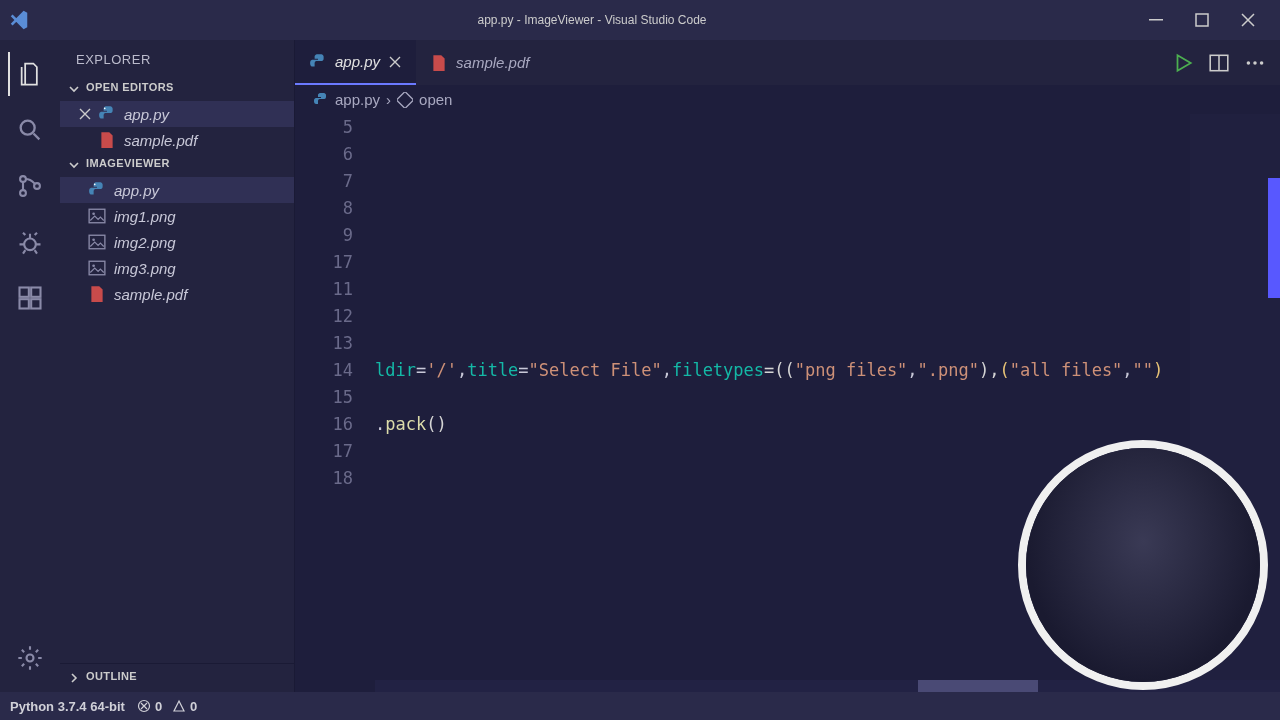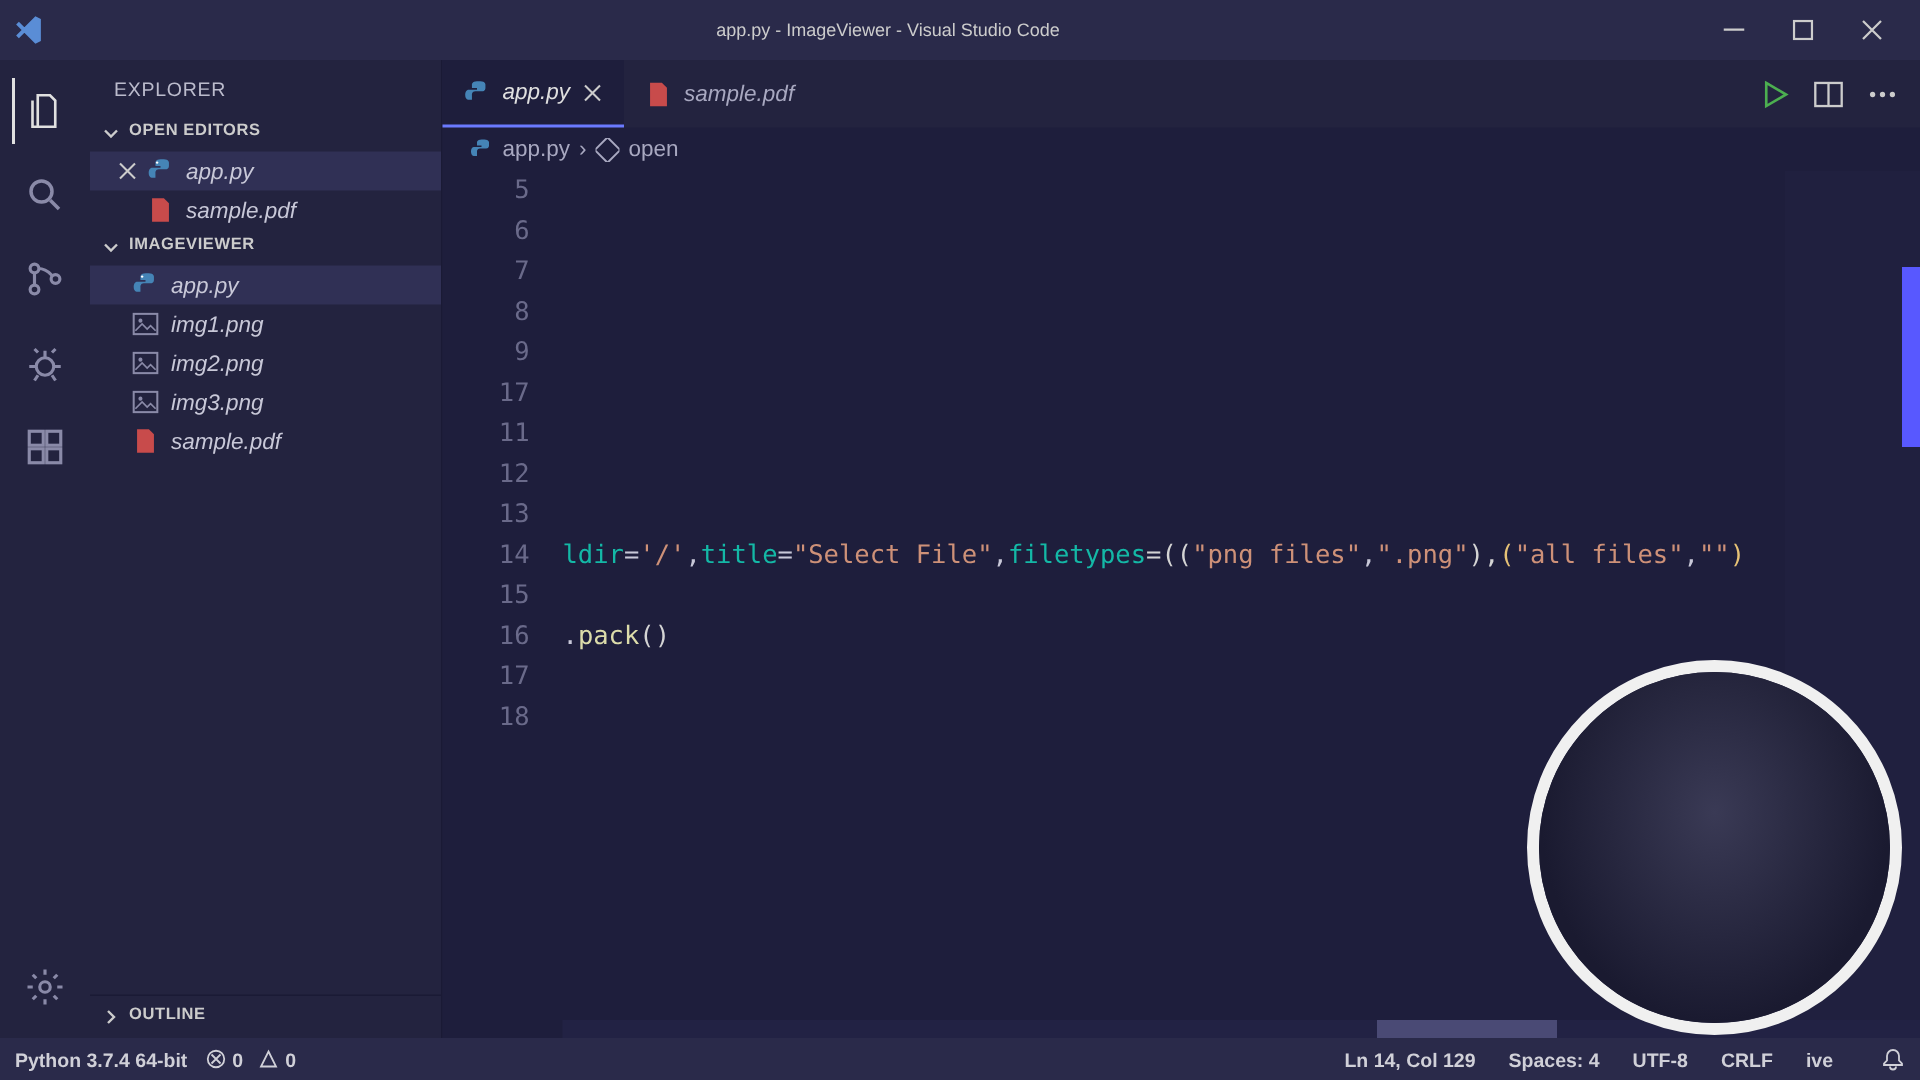--- a/index.html
+++ b/index.html
@@ -370,29 +370,17 @@
           <circle cx="7" cy="7" r="5.5" fill="none" stroke="#d0d0d8" stroke-width="1.2"></circle>
           <path d="M4 4l6 6M10 4l-6 6" stroke="#d0d0d8" stroke-width="1.2"></path>
         </svg>
       <span>0</span>
       <svg width="14" height="14" viewBox="0 0 14 14" style="margin-left:6px">
           <path d="M7 2l5 10H2L7 2z" fill="none" stroke="#d0d0d8" stroke-width="1.2"></path>
         </svg>
       <span>0</span>
     </div>
   </div>
-  <div class="status-right">
-    <div class="status-item">Ln 14, Col 129</div>
-    <div class="status-item">Spaces: 4</div>
-    <div class="status-item">UTF-8</div>
-    <div class="status-item">CRLF</div>
-    <div class="status-item" style="margin-right:10px">ive</div>
-    <span>
-        <svg width="16" height="16" viewBox="0 0 16 16">
-          <path d="M8 2a4 4 0 00-4 4v3l-2 2v1h12v-1l-2-2V6a4 4 0 00-4-4zM6 13a2 2 0 004 0" fill="none" stroke="#d0d0d8" stroke-width="1.2"></path>
-        </svg>
-      </span>
-  </div>
 </div>
 
 <div class="webcam">
   <div class="webcam-inner"></div>
 </div>
 
 </body></html>

